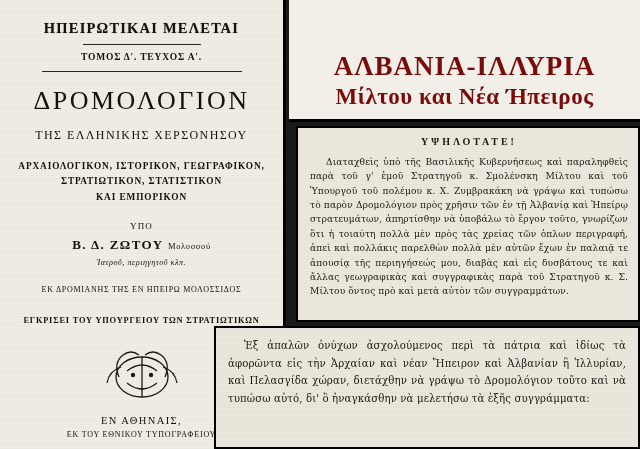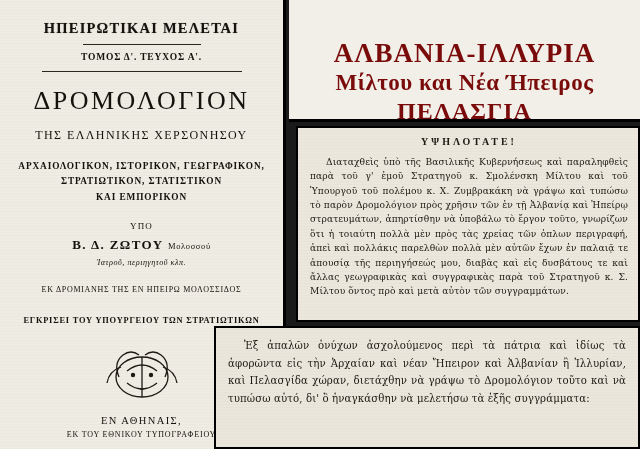--- a/index.html
+++ b/index.html
@@ -275,21 +275,20 @@
 
     <div class="tp-place">ΕΝ ΑΘΗΝΑΙΣ,</div>
     <div class="tp-press">ΕΚ ΤΟΥ ΕΘΝΙΚΟΥ ΤΥΠΟΓΡΑΦΕΙΟΥ</div>
 
     <div class="tex"></div>
   </div>
 
   <div class="banner">
     <div class="banner-l1">ΑΛΒΑΝΙΑ-ΙΛΛΥΡΙΑ</div>
     <div class="banner-l2">Μίλτου και Νέα Ήπειρος</div>
-    <div class="banner-l3">ΠΕΛΑΣΓΙΑ</div>
   </div>
 
   <div class="scan-top">
     <div class="salut">ΥΨΗΛΟΤΑΤΕ!</div>
     <div class="hand">
       <p class="indent">Διαταχθεὶς ὑπὸ τῆς Βασιλικῆς Κυβερνήσεως καὶ παραληφθεὶς παρὰ τοῦ γ' ἐμοῦ Στρατηγοῦ κ. Σμολένσκη Μίλτου καὶ τοῦ Ὑπουργοῦ τοῦ πολέμου κ. Χ. Ζυμβρακάκη νὰ γράψω καὶ τυπώσω τὸ παρὸν Δρομολόγιον πρὸς χρῆσιν τῶν ἐν τῇ Ἀλβανίᾳ καὶ Ἠπείρῳ στρατευμάτων, ἀπηρτίσθην νὰ ὑποβάλω τὸ ἔργον τοῦτο, γνωρίζων ὅτι ἡ τοιαύτη πολλὰ μὲν πρὸς τὰς χρείας τῶν ὁπλων περιγραφή, ἀπεὶ καὶ πολλάκις παρελθὼν πολλὰ μὲν αὐτῶν ἔχων ἐν παλαιᾷ τε ἀπουσίᾳ τῆς περιηγήσεώς μου, διαβὰς καὶ εἰς δυσβάτους τε καὶ ἄλλας γεωγραφικὰς καὶ συγγραφικὰς παρὰ τοῦ Στρατηγοῦ κ. Σ. Μίλτου ὅντος πρὸ καὶ μετὰ αὐτὸν τῶν συγγραμμάτων.</p>
     </div>
     <div class="tex"></div>
   </div>
 

